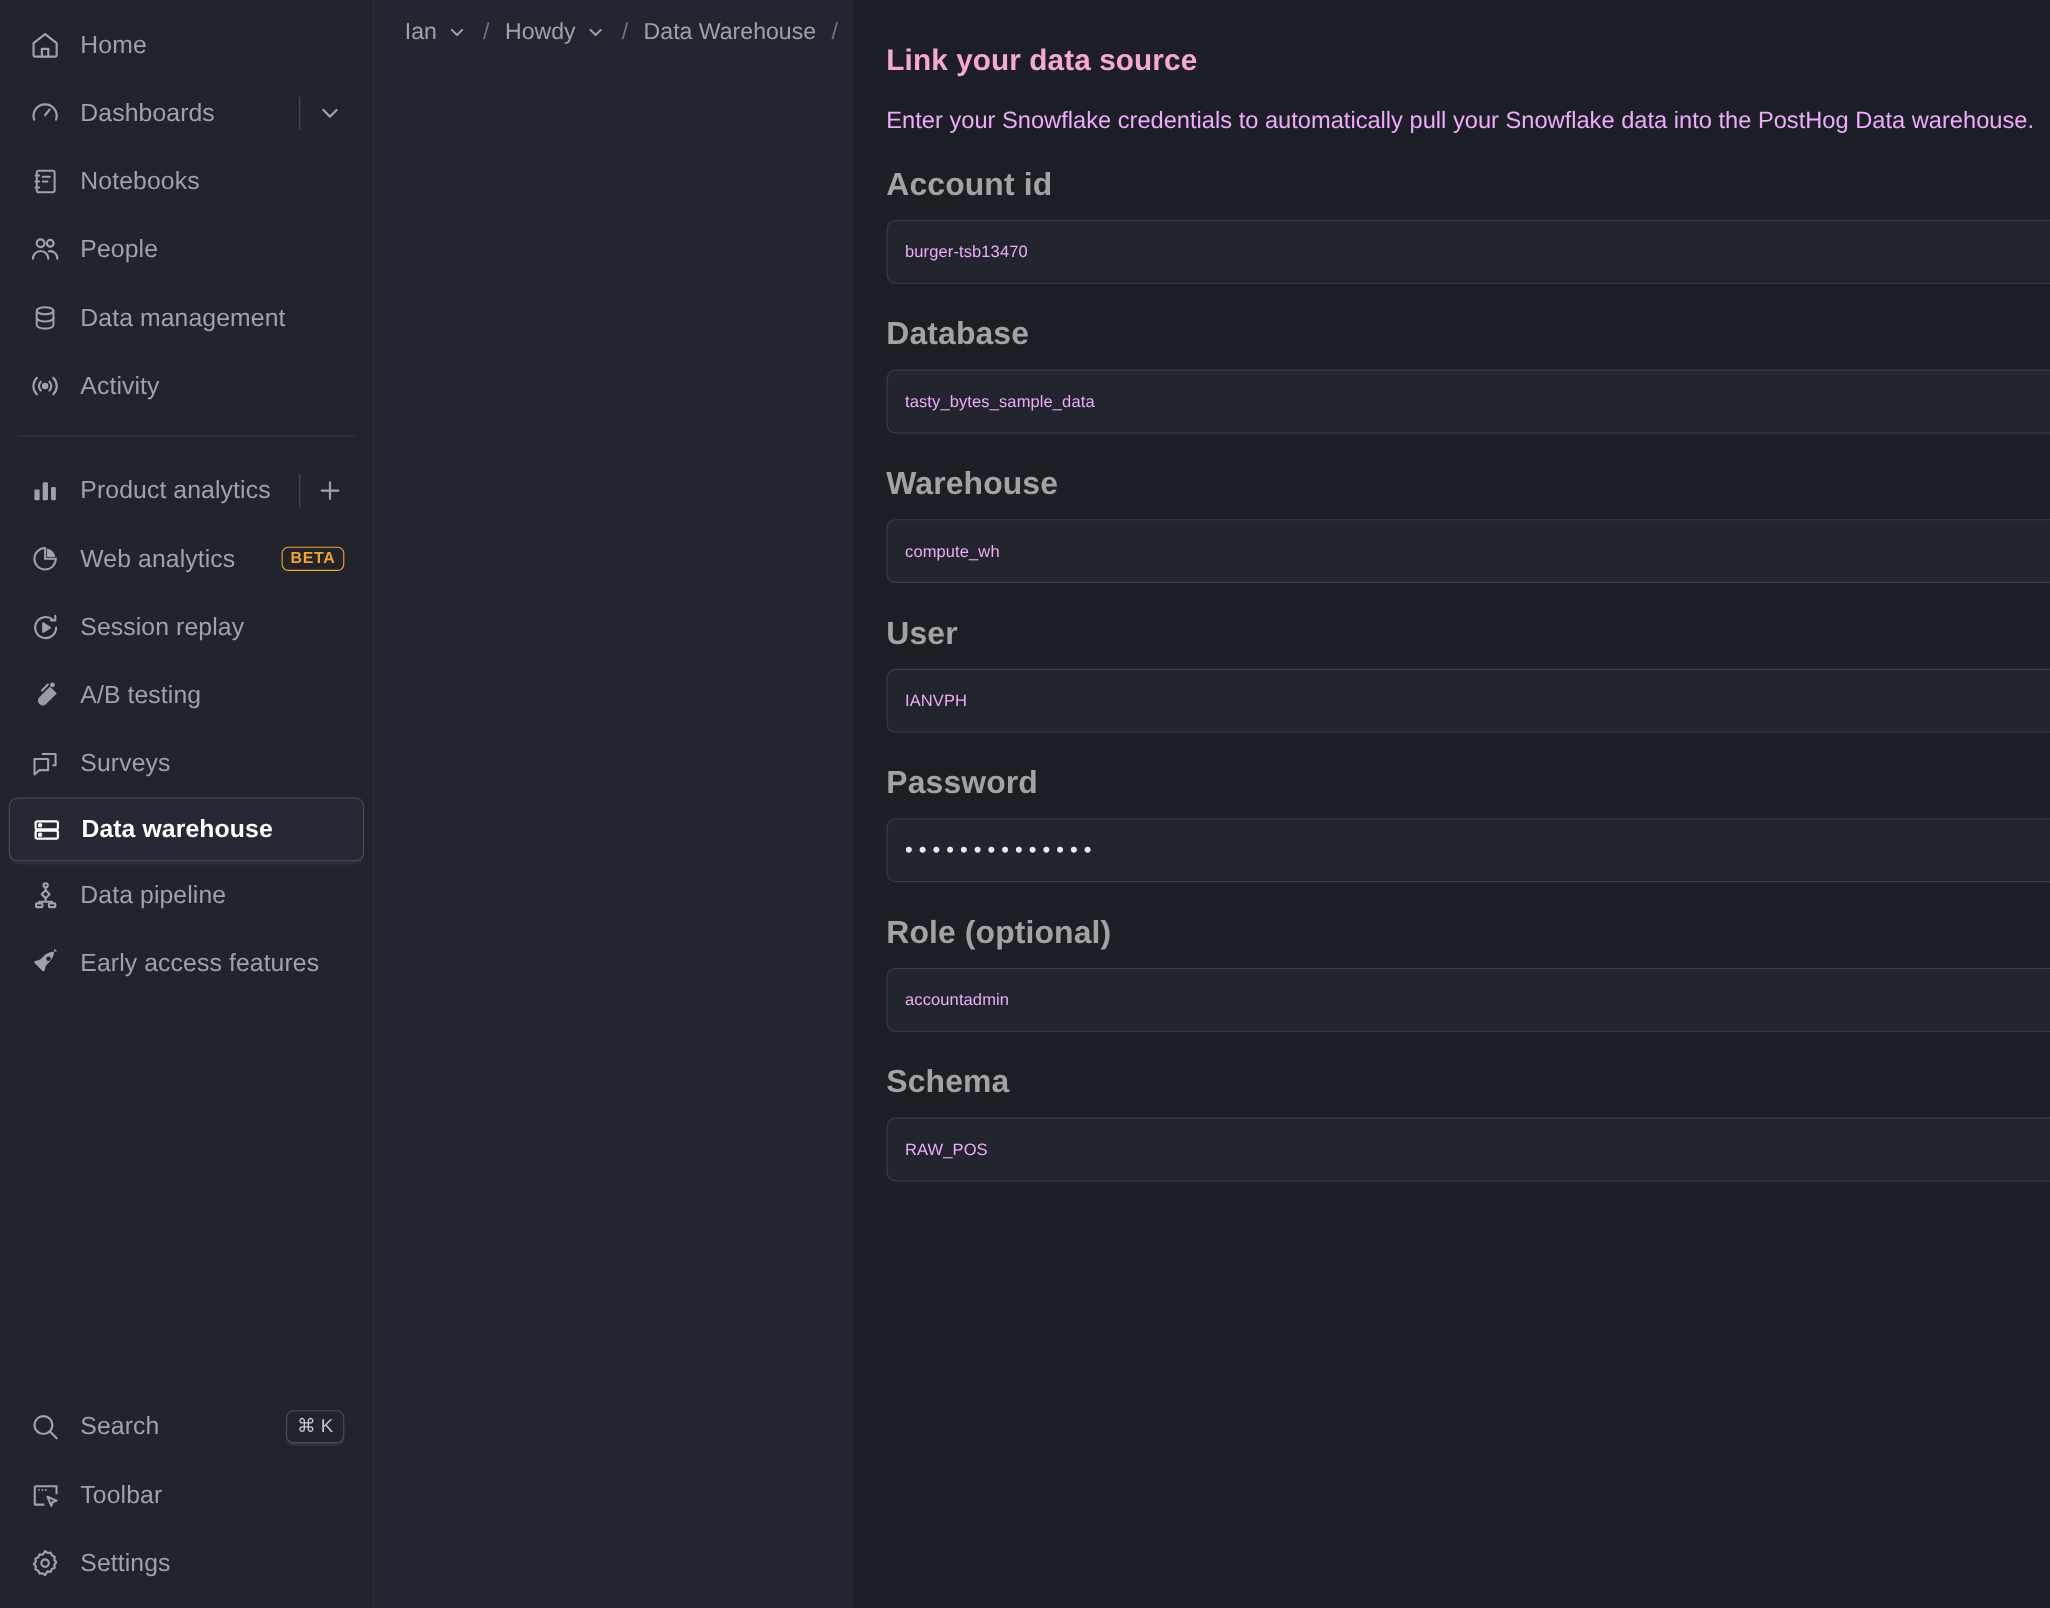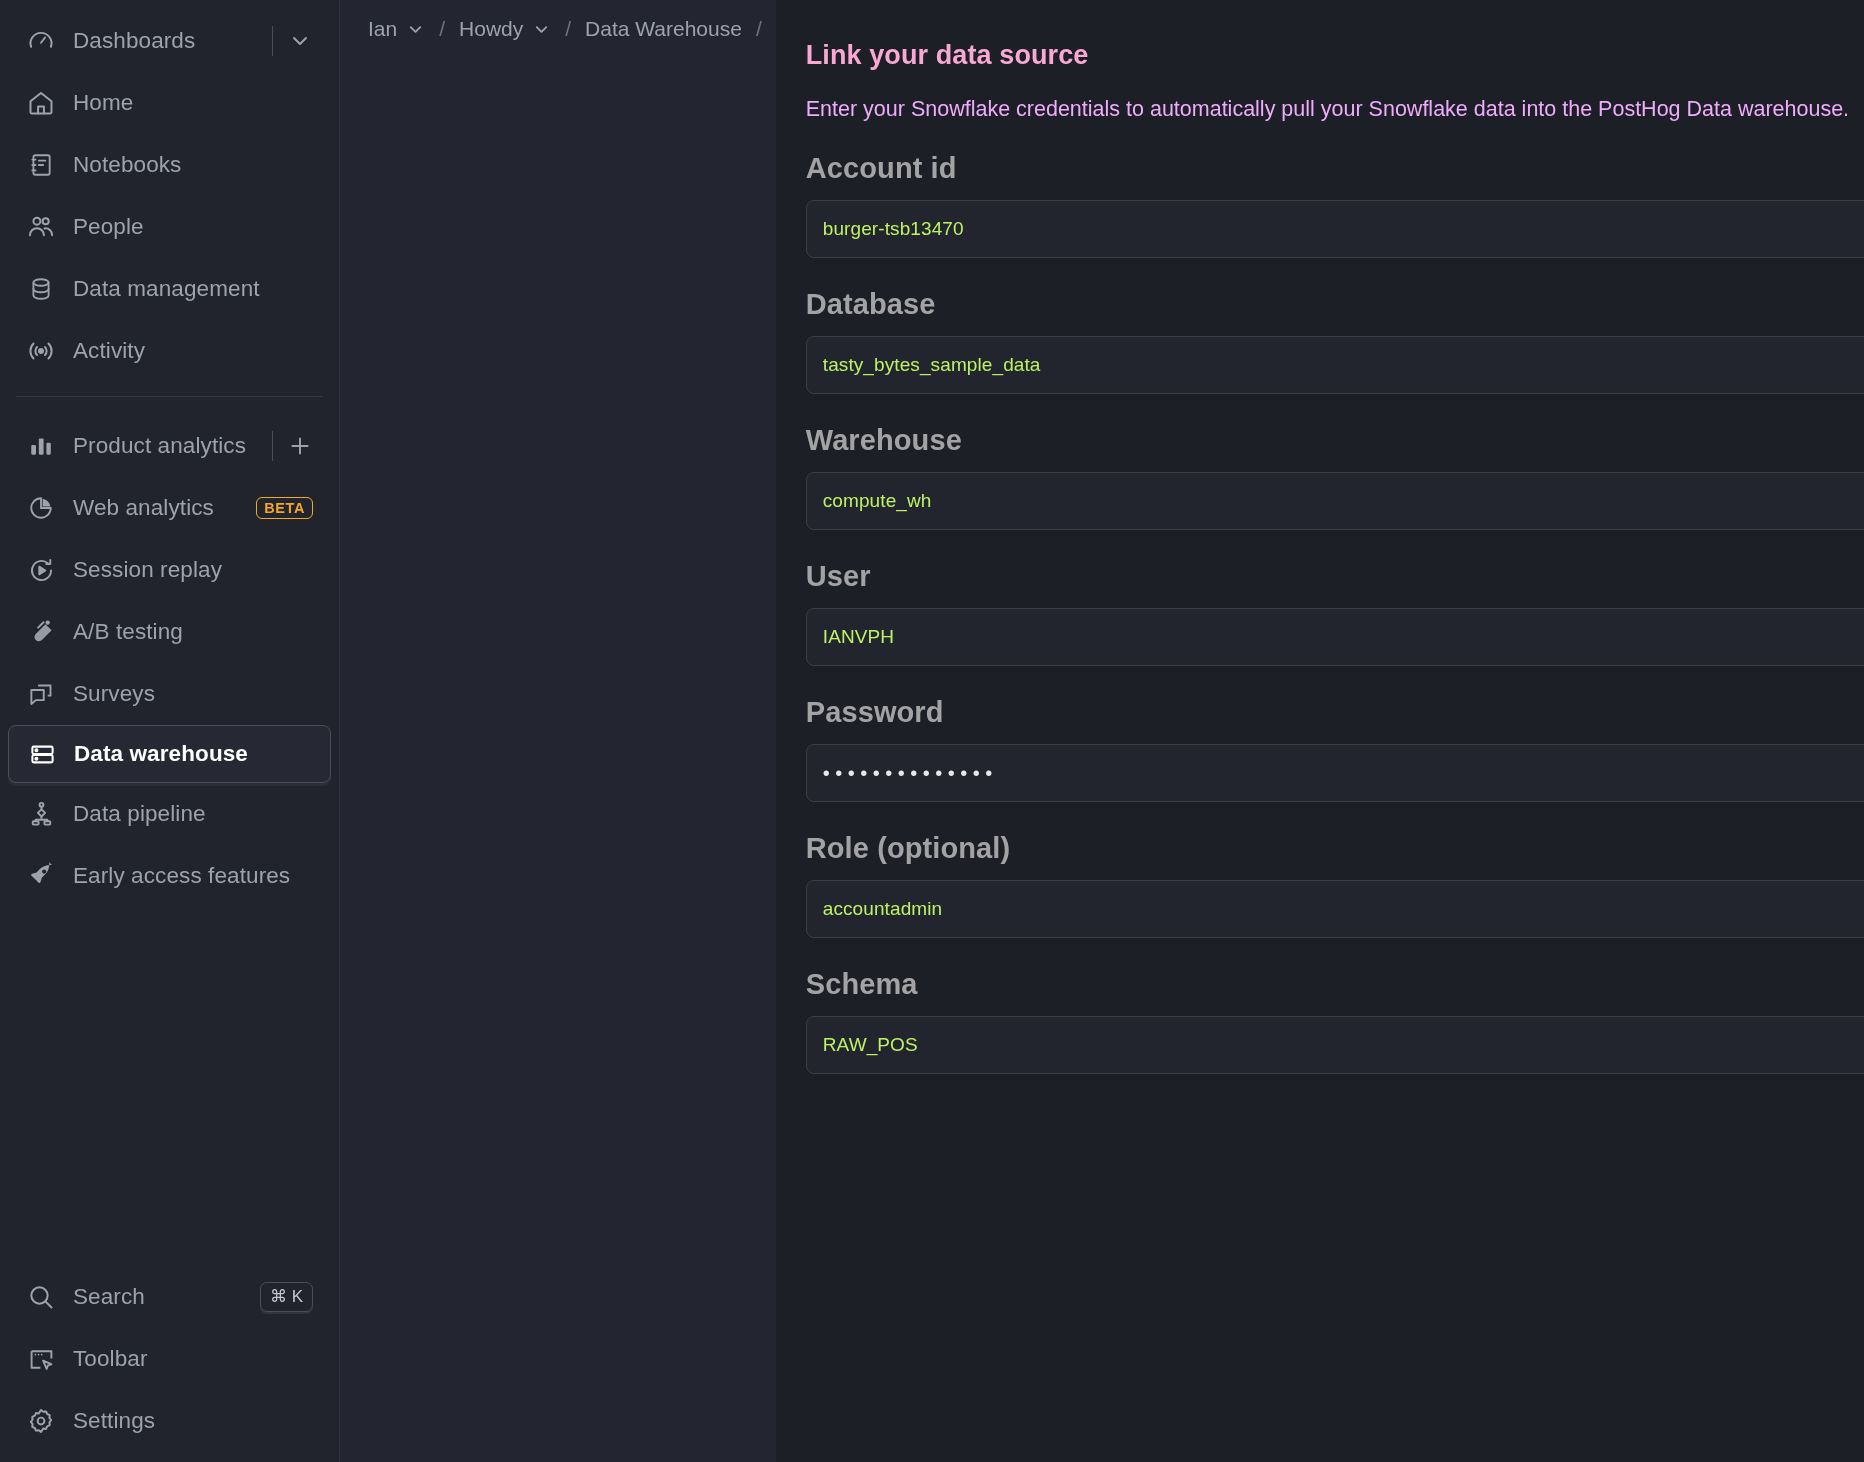--- a/index.html
+++ b/index.html
@@ -182,66 +182,66 @@
     background: #22252e;
     border: 1px solid #3a3e48;
     border-radius: 8px;
     display: flex;
     align-items: center;
     padding: 0 16px;
     width: calc(100% + 360px);
     max-width: none;
   }
   .field-input .value {
-    color: #bef264;
-    font-size: 19px;
+    color: #f0abfc;
+    font-size: 15px;
     font-weight: 400;
     letter-spacing: 0.1px;
   }
   .field-input .value.dots {
     letter-spacing: 5.5px;
     font-size: 20px;
     color: #e6e8ec;
   }
 </style>
 </head>
 <body>
 
 <div class="app">
 
   <nav class="sidebar">
 
     <div class="nav-group primary">
+
+      <div class="nav-item">
+        <span class="ico">
+          <svg width="28" height="28" viewBox="0 0 24 24" fill="none" stroke="currentColor" stroke-width="1.7" stroke-linecap="round" stroke-linejoin="round">
+              <path d="M3 10.5 12 3.5l9 7V20a1 1 0 0 1-1 1H4a1 1 0 0 1-1-1z"></path>
+              <path d="M9.5 21v-6h5v6"></path>
+            </svg>
+        </span>
+        <span class="label">Home</span>
+      </div>
 
       <div class="nav-item">
         <span class="ico">
           <svg width="28" height="28" viewBox="0 0 24 24" fill="none" stroke="currentColor" stroke-width="1.7" stroke-linecap="round">
               <path d="M3.5 17a9 9 0 1 1 17 0"></path>
               <path d="M12 13.5 15.5 9"></path>
             </svg>
         </span>
         <span class="label">Dashboards</span>
         <span class="nav-right">
           <span class="vsep"></span>
           <span class="chev">
             <svg width="24" height="24" viewBox="0 0 24 24" fill="none" stroke="currentColor" stroke-width="2" stroke-linecap="round" stroke-linejoin="round">
                 <path d="m6 9 6 6 6-6"></path>
               </svg>
           </span>
         </span>
-      </div>
-
-      <div class="nav-item">
-        <span class="ico">
-          <svg width="28" height="28" viewBox="0 0 24 24" fill="none" stroke="currentColor" stroke-width="1.7" stroke-linecap="round" stroke-linejoin="round">
-              <path d="M3 10.5 12 3.5l9 7V20a1 1 0 0 1-1 1H4a1 1 0 0 1-1-1z"></path>
-              <path d="M9.5 21v-6h5v6"></path>
-            </svg>
-        </span>
-        <span class="label">Home</span>
       </div>
 
       <div class="nav-item">
         <span class="ico">
           <svg width="26" height="26" viewBox="0 0 24 24" fill="none" stroke="currentColor" stroke-width="1.7" stroke-linecap="round" stroke-linejoin="round">
               <rect x="5" y="3" width="15" height="18" rx="1.6"></rect>
               <path d="M4 7h3M4 12h3M4 17h3M10 8h6M10 12h4"></path>
             </svg>
         </span>
         <span class="label">Notebooks</span>

